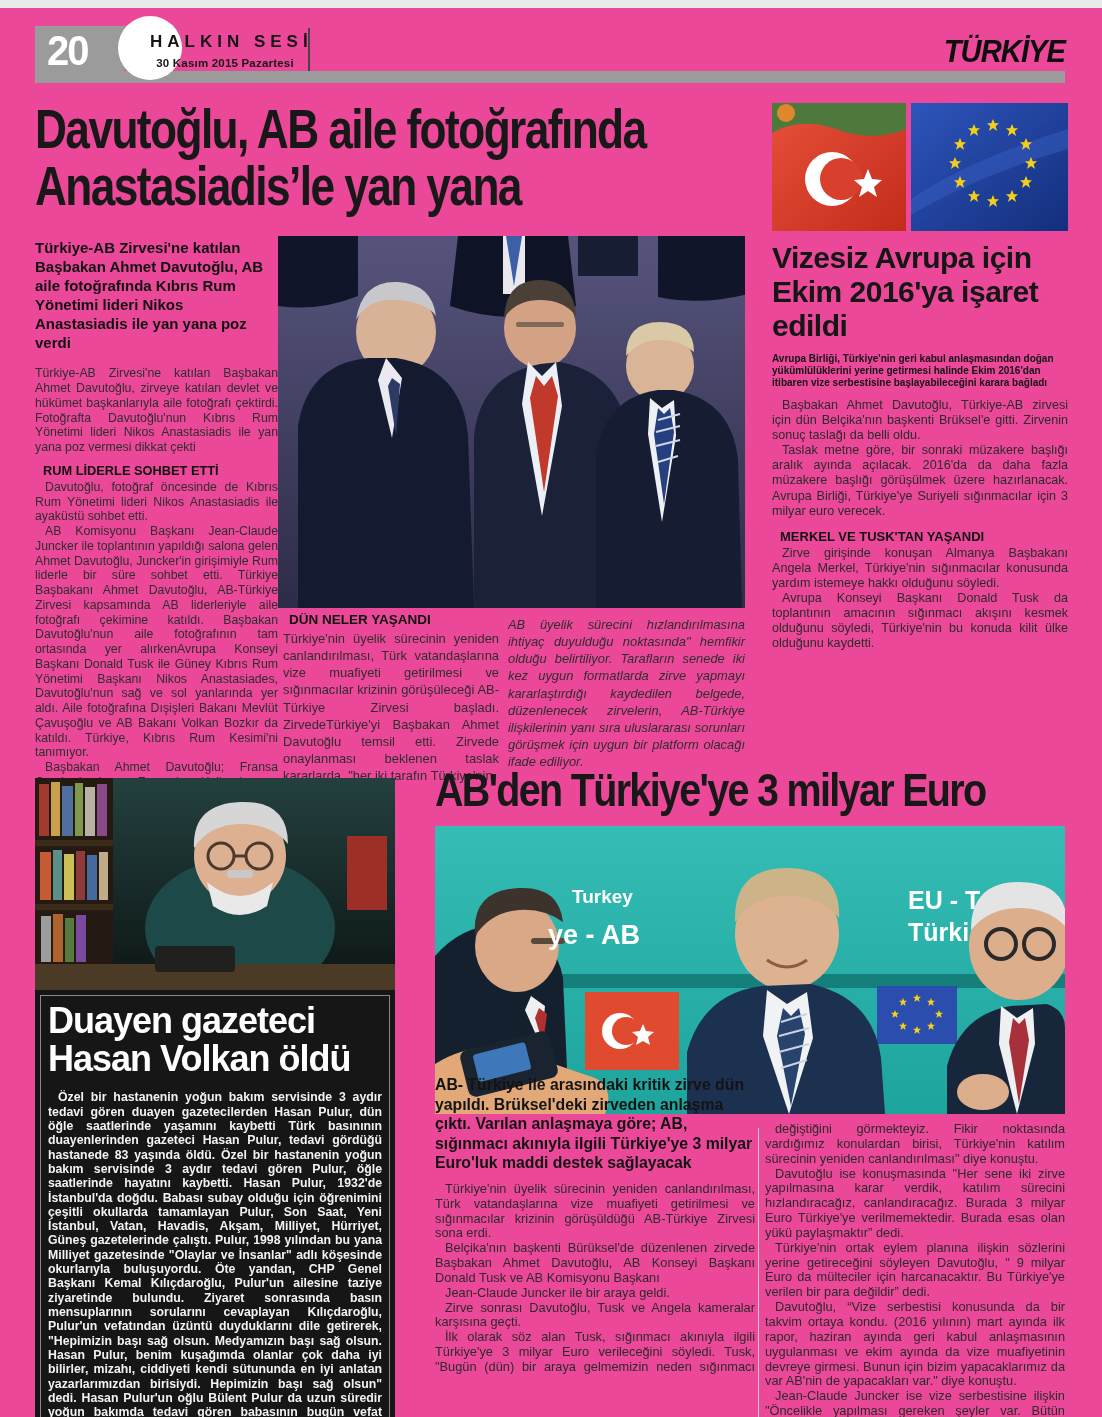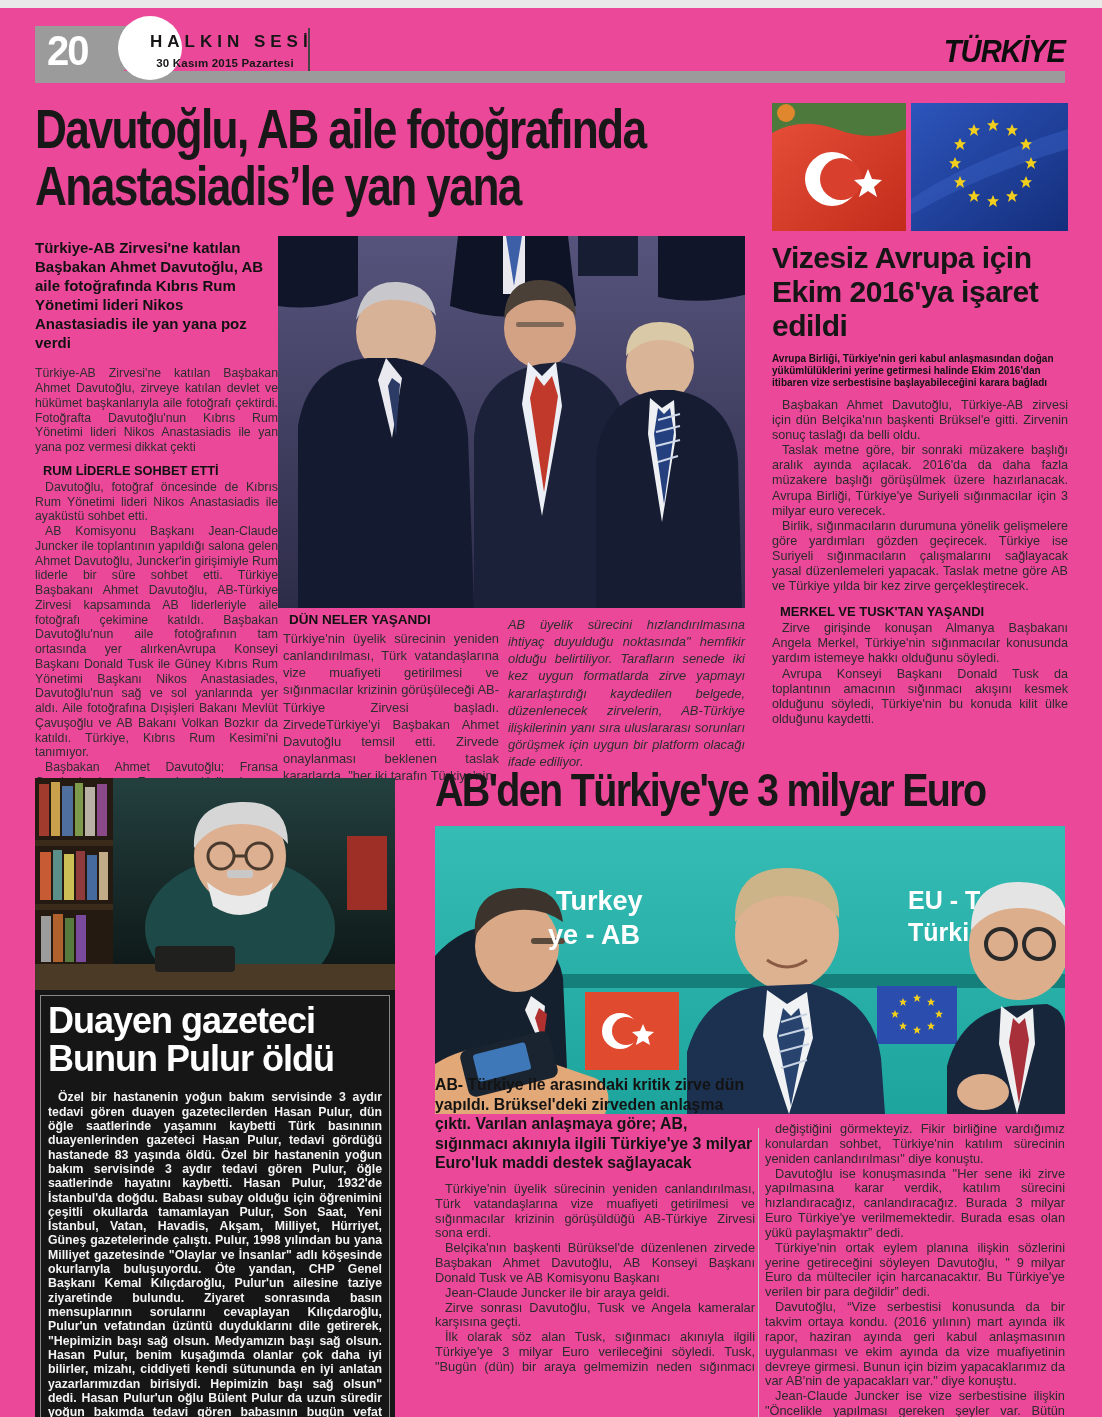--- a/index.html
+++ b/index.html
@@ -217,21 +217,20 @@
             <use href="#st" x="49" y="41"></use>
             <use href="#st" x="63" y="27"></use>
         </g>
       </svg>
     </div>
     <div class="visa-headline">Vizesiz Avrupa için Ekim 2016'ya işaret edildi</div>
     <div class="visa-lead">Avrupa Birliği, Türkiye'nin geri kabul anlaşmasından doğan yükümlülüklerini yerine getirmesi halinde Ekim 2016'dan itibaren vize serbestisine başlayabileceğini karara bağladı</div>
     <div class="visa-body">
       <p>Başbakan Ahmet Davutoğlu, Türkiye-AB zirvesi için dün Belçika'nın başkenti Brüksel'e gitti.  Zirvenin sonuç taslağı da belli oldu.</p>
       <p>Taslak metne göre, bir sonraki müzakere başlığı aralık ayında açılacak. 2016'da da daha fazla müzakere başlığı görüşülmek üzere hazırlanacak. Avrupa Birliği, Türkiye'ye Suriyeli sığınmacılar için 3 milyar euro verecek.</p>
-      <p>Birlik, sığınmacıların durumuna yönelik gelişmelere göre yardımları gözden geçirecek. Türkiye ise Suriyeli sığınmacıların çalışmalarını sağlayacak yasal düzenlemeleri yapacak. Taslak metne göre AB ve Türkiye yılda bir kez zirve gerçekleştirecek.</p>
     </div>
     <div class="visa-sub">MERKEL VE TUSK'TAN YAŞANDI</div>
     <div class="visa-body" style="margin-top:0;">
       <p>Zirve girişinde konuşan Almanya Başbakanı Angela Merkel, Türkiye'nin sığınmacılar konusunda yardım istemeye hakkı olduğunu söyledi.</p>
       <p>Avrupa Konseyi Başkanı Donald Tusk da toplantının amacının sığınmacı akışını kesmek olduğunu söyledi, Türkiye'nin bu konuda kilit ülke olduğunu kaydetti.</p>
     </div>
   </div>
 
   <svg class="pulur-photo" viewBox="0 0 360 212" preserveAspectRatio="none">
     <defs>
@@ -273,21 +272,21 @@
       <circle cx="224" cy="78" r="13" fill="none" stroke="#4a3a2e" stroke-width="3"></circle>
       <line x1="199" y1="78" x2="211" y2="78" stroke="#4a3a2e" stroke-width="3"></line>
       <rect x="192" y="92" width="26" height="8" rx="3" fill="#c8c8c8"></rect>
     </g>
     <rect x="312" y="58" width="40" height="74" fill="#9e2f26"></rect>
     <rect x="0" y="186" width="360" height="26" fill="#4a3a26"></rect>
     <rect x="120" y="168" width="80" height="26" rx="4" fill="#20201e"></rect>
   </svg>
 
   <div class="pulur-box">
-    <div class="pulur-headline">Duayen gazeteci Bunun Pulur öldü</div>
+    <div class="pulur-headline">Duayen gazeteci Hasan Volkan öldü</div>
     <div class="pulur-body">Özel bir hastanenin yoğun bakım servisinde 3 aydır tedavi gören duayen gazetecilerden Hasan Pulur, dün öğle saatlerinde yaşamını kaybetti Türk basınının duayenlerinden gazeteci Hasan Pulur, tedavi gördüğü hastanede 83 yaşında öldü. Özel bir hastanenin yoğun bakım servisinde 3 aydır tedavi gören Pulur, öğle saatlerinde hayatını kaybetti. Hasan Pulur, 1932'de İstanbul'da doğdu. Babası subay olduğu için öğrenimini çeşitli okullarda tamamlayan Pulur, Son Saat, Yeni İstanbul, Vatan, Havadis, Akşam, Milliyet, Hürriyet, Güneş gazetelerinde çalıştı. Pulur, 1998 yılından bu yana Milliyet gazetesinde "Olaylar ve İnsanlar" adlı köşesinde okurlarıyla buluşuyordu. Öte yandan, CHP Genel Başkanı Kemal Kılıçdaroğlu, Pulur'un ailesine taziye ziyaretinde bulundu. Ziyaret sonrasında basın mensuplarının sorularını cevaplayan Kılıçdaroğlu, Pulur'un vefatından üzüntü duyduklarını dile getirerek, "Hepimizin başı sağ olsun. Medyamızın başı sağ olsun. Hasan Pulur, benim kuşağımda olanlar çok daha iyi bilirler, mizahı, ciddiyeti kendi sütununda en iyi anlatan yazarlarımızdan birisiydi. Hepimizin başı sağ olsun" dedi. Hasan Pulur'un oğlu Bülent Pulur da uzun süredir yoğun bakımda tedavi gören babasının bugün vefat ettiğini anımsatarak, "Organ yetmezliği diyebilirim. Tansiyonu çok düştü, ona bağlı kalp krizi nedeniyle kaybettik. Üzgünüz, ne yapalım hayat da böyle bir şey" diye konuştu. Bülent Pulur, babasının cenazesini, 1 Aralık Salı günü yapılacak törenin ardından defnetmeyi planladıklarını söyledi.</div>
   </div>
 
   <div class="euro-headline">AB'den Türkiye'ye 3 milyar Euro</div>
 
   <svg class="press-photo" viewBox="0 0 630 288" preserveAspectRatio="none">
     <defs>
       <linearGradient id="teal" x1="0" y1="0" x2="0" y2="1">
         <stop offset="0" stop-color="#35bdb5"></stop>
           <stop offset="1" stop-color="#1da49c"></stop>
@@ -347,37 +346,37 @@
       <path d="M536,104 q0,-48 48,-48 q50,0 48,46 q-18,-20 -48,-20 q-30,0 -48,22 Z" fill="#e4e4e4"></path>
       <circle cx="566" cy="118" r="15" fill="none" stroke="#2a2a2a" stroke-width="4"></circle>
       <circle cx="604" cy="118" r="15" fill="none" stroke="#2a2a2a" stroke-width="4"></circle>
       <path d="M512,288 V240 q14,-52 64,-60 l36,-2 q18,6 18,24 l0,86 Z" fill="#18263c"></path>
       <path d="M566,180 l16,12 16,-10 2,36 -18,70 -18,-70 Z" fill="#eef0f2"></path>
       <path d="M578,192 l6,6 6,-6 4,22 -10,64 -10,-62 Z" fill="#a8303a"></path>
       <ellipse cx="548" cy="266" rx="26" ry="18" fill="#dcae8c"></ellipse>
     </g>
   </svg>
 
-  <div class="photo-word" style="left:556px; top:878px; font-size:27px;">Turkey</div>
+  <div class="photo-word" style="left:572px; top:878px; font-size:19px;">Turkey</div>
   <div class="photo-word" style="left:548px; top:912px; font-size:27px;">ye - AB</div>
   <div class="photo-word" style="left:908px; top:878px; font-size:25px;">EU - T</div>
   <div class="photo-word" style="left:908px; top:910px; font-size:25px;">Türki</div>
 
   <div class="col-e1">
     <div class="euro-lead">AB- Türkiye ile arasındaki kritik zirve dün yapıldı. Brüksel'deki zirveden anlaşma çıktı. Varılan anlaşmaya göre; AB, sığınmacı akınıyla ilgili Türkiye'ye 3 milyar Euro'luk maddi destek sağlayacak</div>
     <div class="euro-body">
       <p>Türkiye'nin üyelik sürecinin yeniden canlandırılması, Türk vatandaşlarına vize muafiyeti getirilmesi ve sığınmacılar krizinin görüşüldüğü AB-Türkiye Zirvesi sona erdi.</p>
       <p>Belçika'nın başkenti Bürüksel'de düzenlenen zirvede Başbakan Ahmet Davutoğlu, AB Konseyi Başkanı Donald Tusk ve AB Komisyonu Başkanı</p>
       <p>Jean-Claude Juncker ile bir araya geldi.</p>
       <p>Zirve sonrası Davutoğlu, Tusk ve Angela kameralar karşısına geçti.</p>
       <p>İlk olarak söz alan Tusk, sığınmacı akınıyla ilgili Türkiye'ye 3 milyar Euro verileceğini söyledi. Tusk, "Bugün (dün) bir araya gelmemizin neden sığınmacı krizi. Oyunun kurallarının</p>
     </div>
   </div>
   <div class="col-divider"></div>
   <div class="col-e2">
-    <p>değiştiğini görmekteyiz. Fikir birliğine vardığımız konulardan sohbet, Türkiye'nin katılım sürecinin yeniden canlandırılması" diye konuştu.</p>
+    <p>değiştiğini görmekteyiz. Fikir noktasında vardığımız konulardan birisi, Türkiye'nin katılım sürecinin yeniden canlandırılması" diye konuştu.</p>
     <p>Davutoğlu ise konuşmasında "Her sene iki zirve yapılmasına karar verdik, katılım sürecini hızlandıracağız, canlandıracağız. Burada 3 milyar Euro Türkiye'ye verilmemektedir. Burada esas olan yükü paylaşmaktır” dedi.</p>
     <p>Türkiye'nin ortak eylem planına ilişkin sözlerini yerine getireceğini söyleyen Davutoğlu, " 9 milyar Euro da mülteciler için harcanacaktır. Bu Türkiye'ye verilen bir para değildir” dedi.</p>
     <p>Davutoğlu, “Vize serbestisi konusunda da bir takvim ortaya kondu. (2016 yılının) mart ayında ilk rapor, haziran ayında geri kabul anlaşmasının uygulanması ve ekim ayında da vize muafiyetinin devreye girmesi. Bunun için bizim yapacaklarımız da var AB'nin de yapacakları var." diye konuştu.</p>
     <p>Jean-Claude Juncker ise vize serbestisine ilişkin "Öncelikle yapılması gereken şeyler var. Bütün gereklilikler sağlanırsa, vize serbestisi 2016 sonbaharında gerçekleşebilir" dedi.</p>
   </div>
 
 </div>
 
 </body></html>

